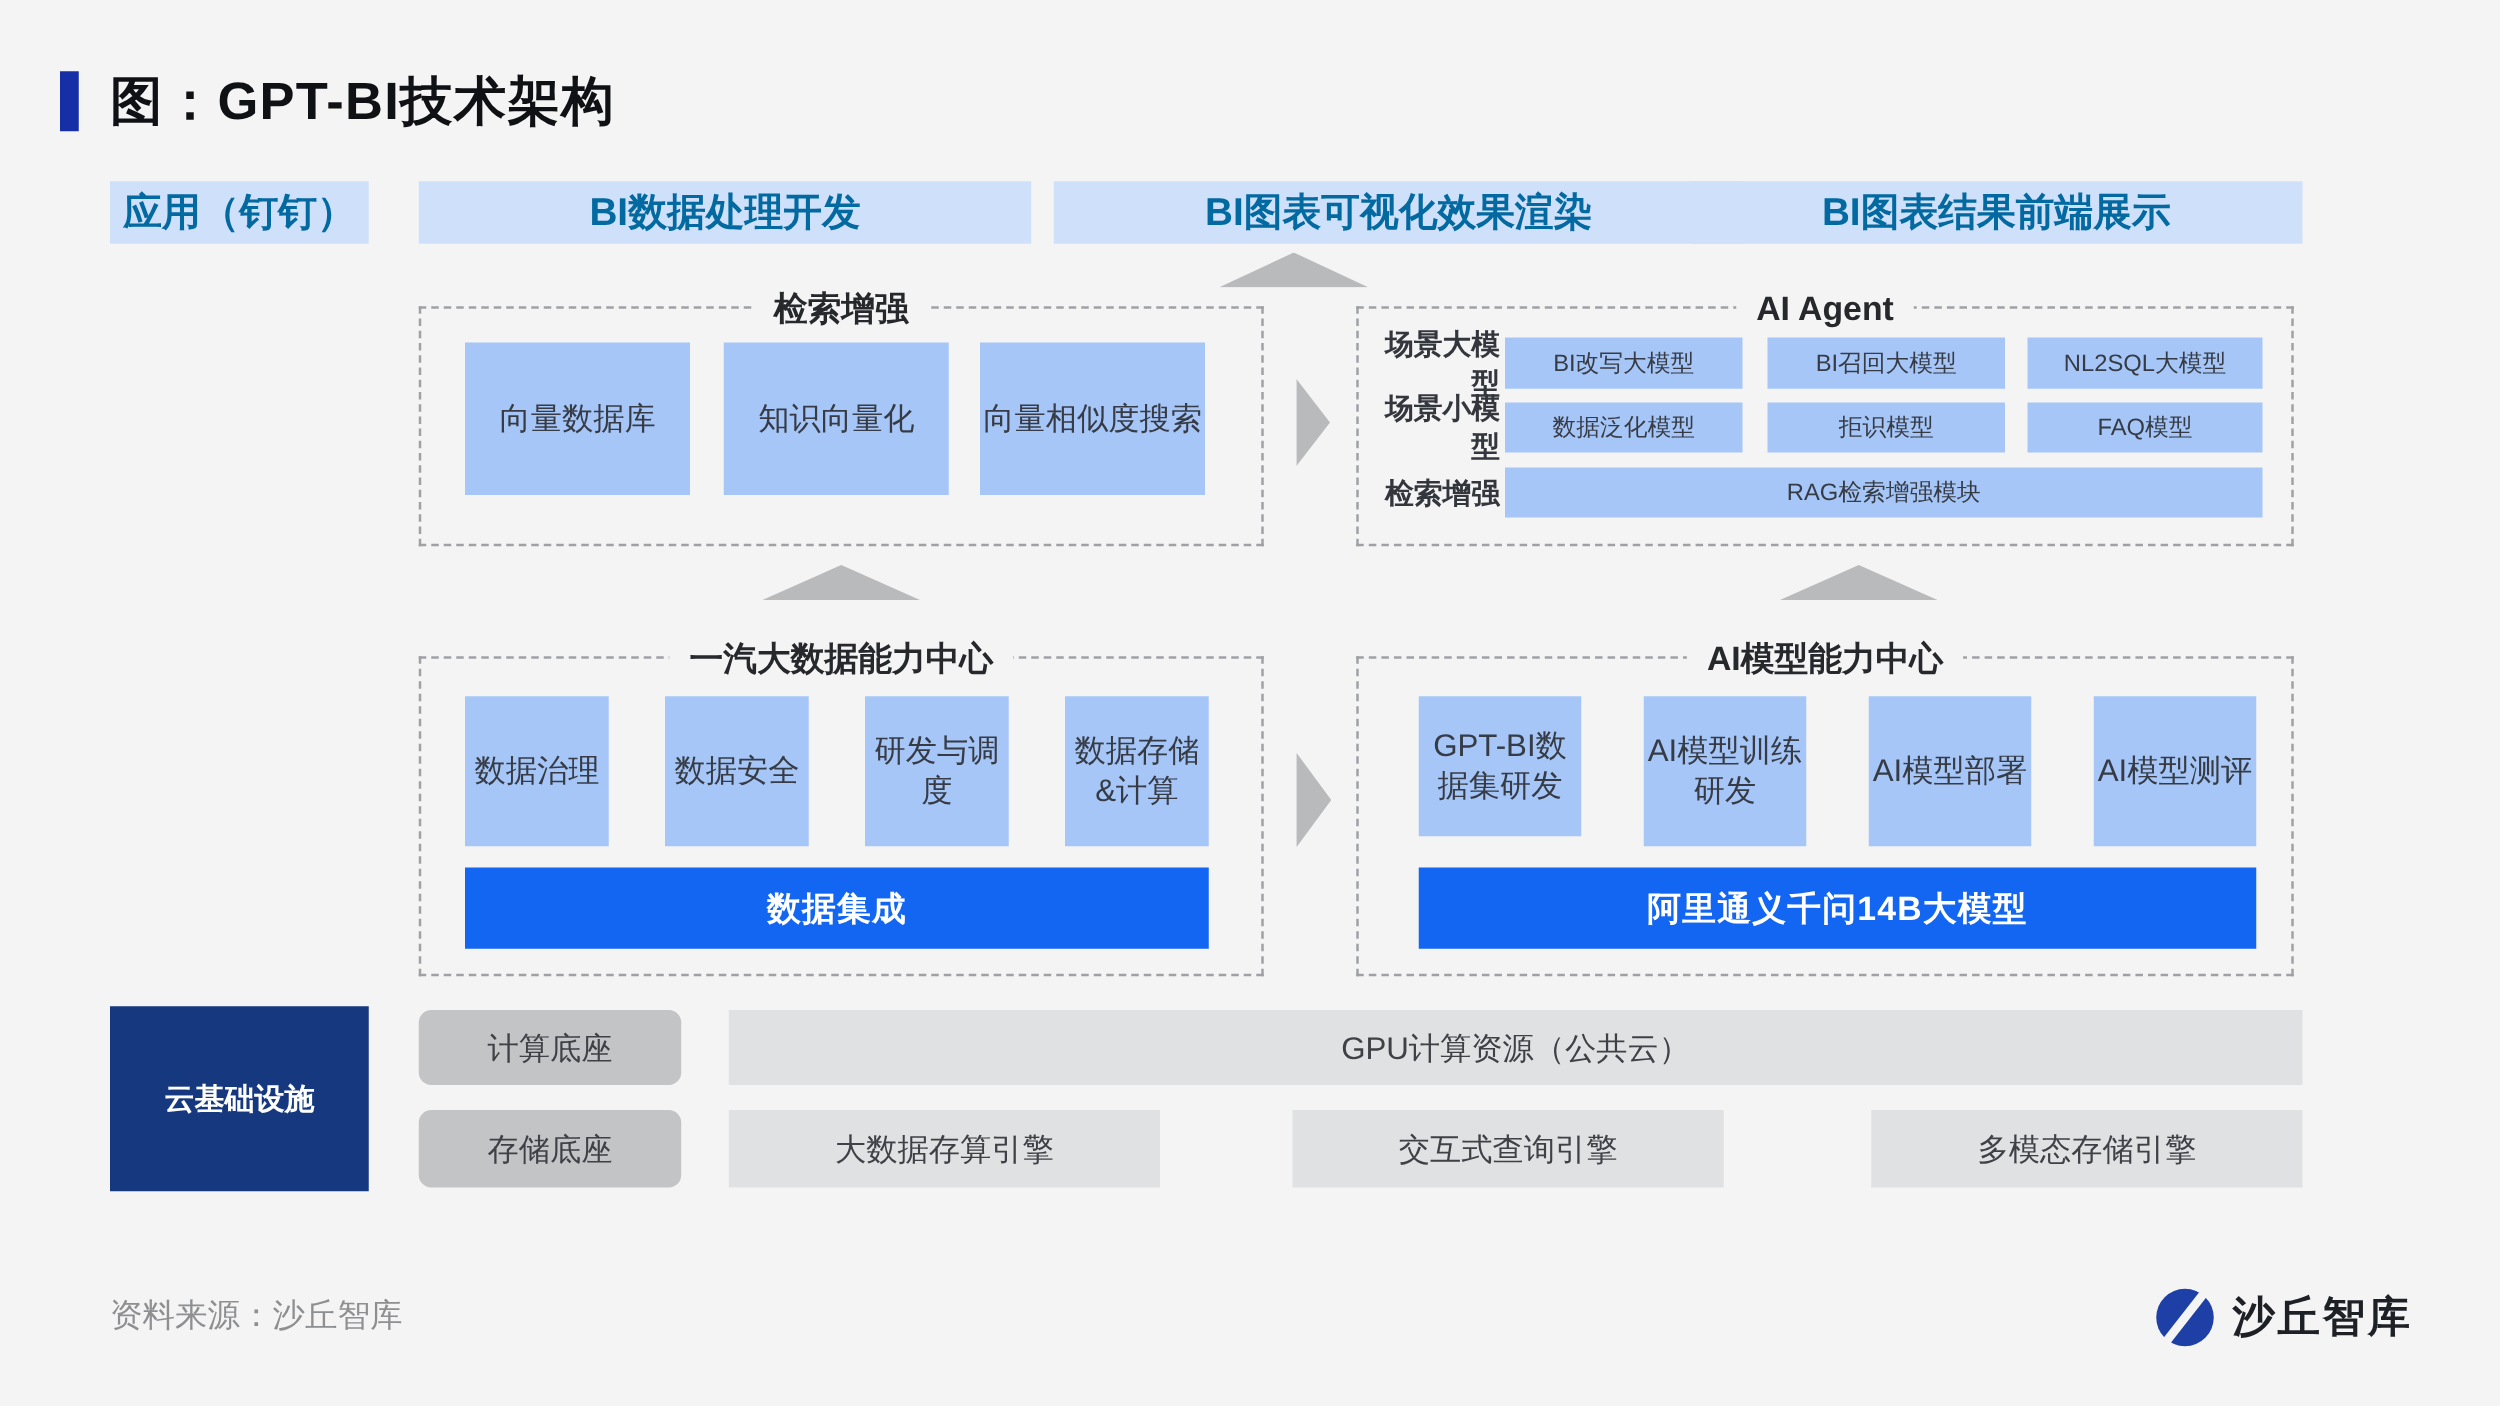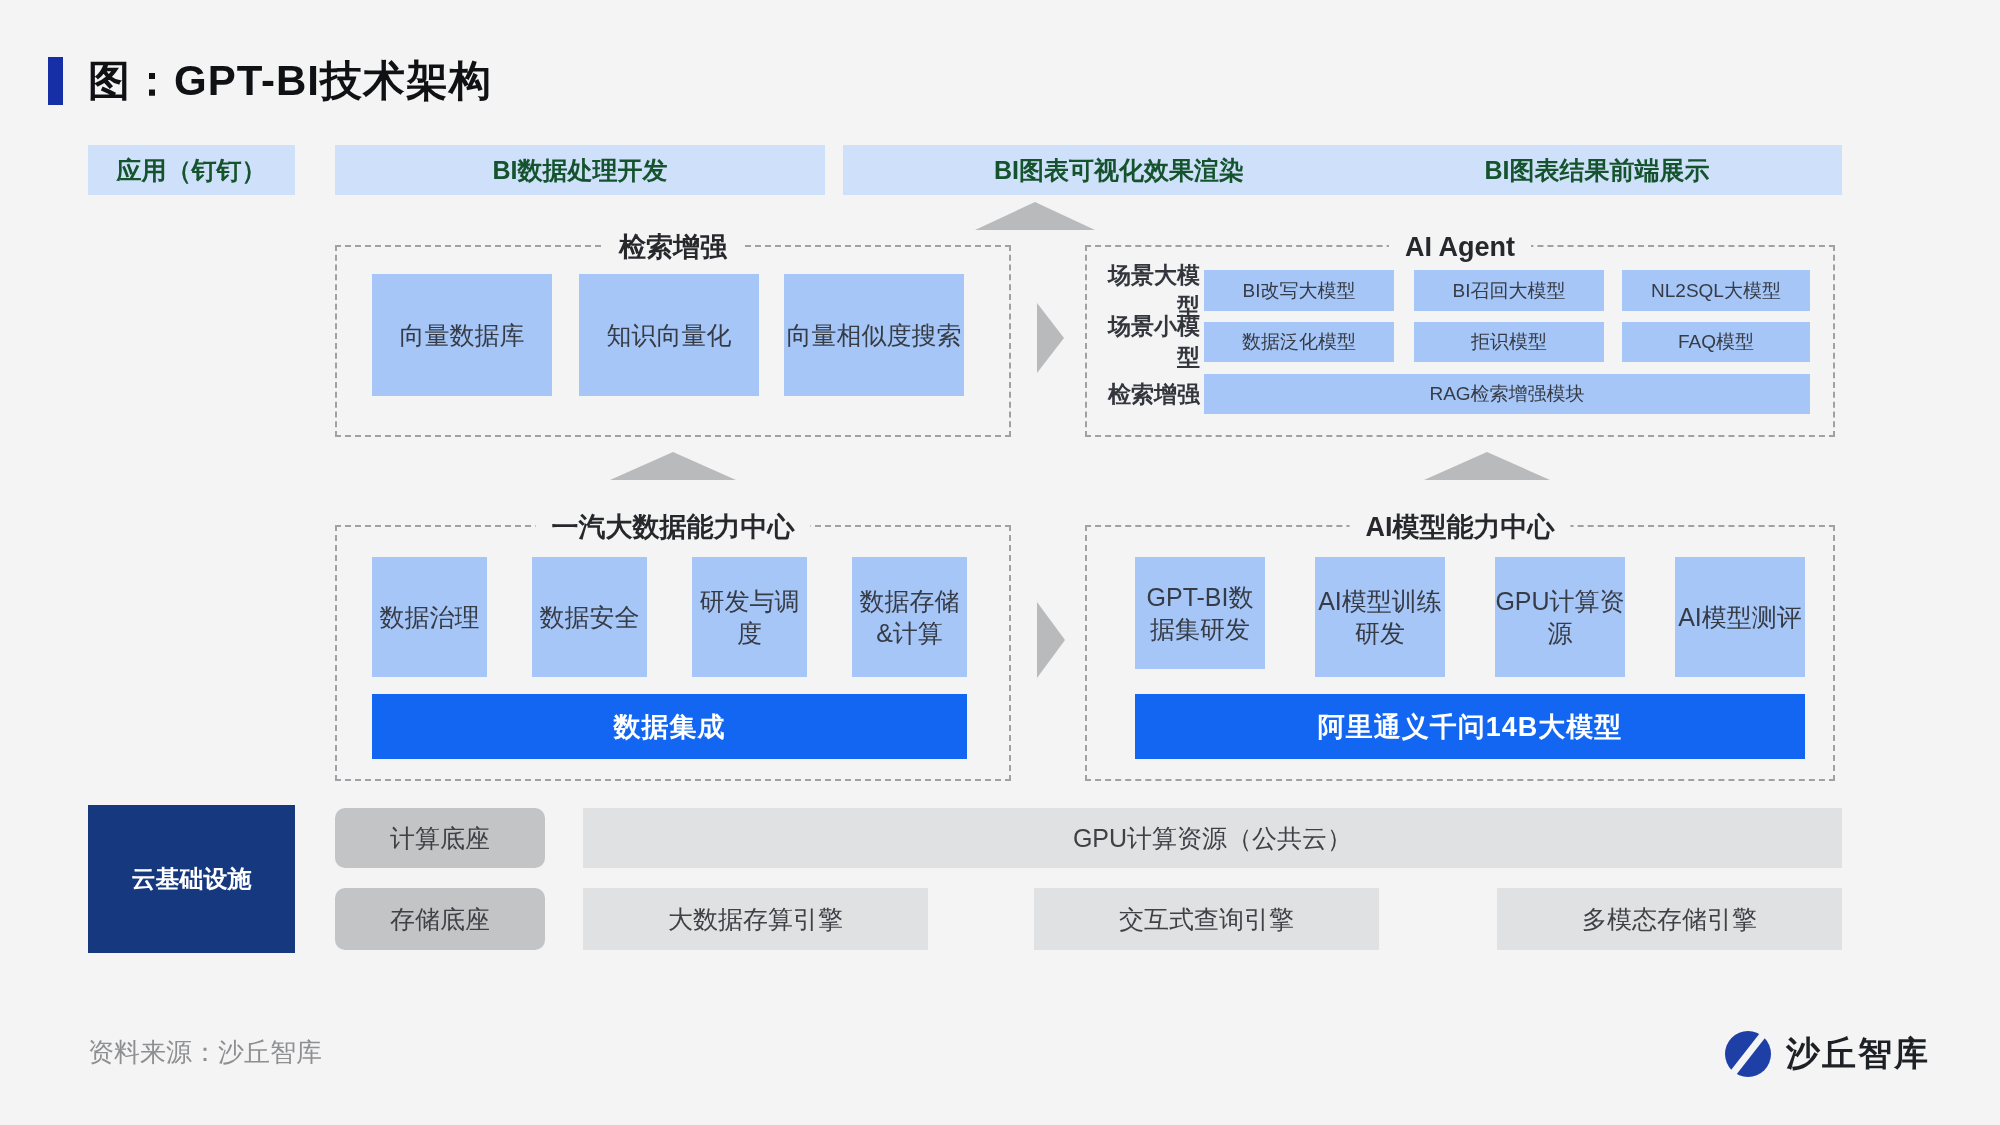--- a/index.html
+++ b/index.html
@@ -7,21 +7,21 @@
           font-family:"Liberation Sans","DejaVu Sans",sans-serif;}
   .abs{position:absolute;box-sizing:border-box;}
   .flexc{display:flex;align-items:center;justify-content:center;text-align:center;}
 
   
   .accent-bar{left:48px;top:57px;width:15px;height:48px;background:#162fa7;}
   .page-title{left:88px;top:52px;height:58px;font-size:42px;font-weight:bold;color:#101114;
               display:flex;align-items:center;letter-spacing:1px;}
 
   
-  .lane{top:145px;height:50px;background:#cfe0fa;color:#14532d;font-size:25px;font-weight:600;}
+  .lane{top:145px;height:50px;background:#cfe0fa;color:#0369a1;font-size:31px;font-weight:600;}
 
   
   .platform{left:88px;top:218px;width:207px;height:570px;background:#1266f1;color:#fff;
             font-size:28px;font-weight:bold;line-height:1.55;white-space:pre-line;}
   .cloud{left:88px;top:805px;width:207px;height:148px;background:#15387f;color:#fff;
          font-size:24px;font-weight:bold;}
 
   
   .dashed{border:2px dashed #9fa1a5;background:transparent;}
   .sec-title{position:absolute;top:-19px;left:50%;transform:translateX(-50%);
@@ -99,21 +99,21 @@
     <div class="abs flexc lb" style="left:195px;top:30px;width:115px;height:120px;">数据安全</div>
     <div class="abs flexc lb" style="left:355px;top:30px;width:115px;height:120px;">研发与调度</div>
     <div class="abs flexc lb" style="left:515px;top:30px;width:115px;height:120px;">数据存储&amp;计算</div>
     <div class="abs flexc bluebar" style="left:35px;top:167px;width:595px;height:65px;">数据集成</div>
   </div>
 
   <div class="abs dashed" style="left:1085px;top:525px;width:750px;height:256px;">
     <div class="sec-title">AI模型能力中心</div>
     <div class="abs flexc lb" style="left:48px;top:30px;width:130px;height:112px;">GPT-BI数据集研发</div>
     <div class="abs flexc lb" style="left:228px;top:30px;width:130px;height:120px;">AI模型训练研发</div>
-    <div class="abs flexc lb" style="left:408px;top:30px;width:130px;height:120px;">GPU计算资源</div>
+    <div class="abs flexc lb" style="left:408px;top:30px;width:130px;height:120px;">AI模型部署</div>
     <div class="abs flexc lb" style="left:588px;top:30px;width:130px;height:120px;">AI模型测评</div>
     <div class="abs flexc bluebar" style="left:48px;top:167px;width:670px;height:65px;">阿里通义千问14B大模型</div>
   </div>
 
   <div class="abs flexc gdark" style="left:335px;top:808px;width:210px;height:60px;">计算底座</div>
   <div class="abs flexc glight" style="left:583px;top:808px;width:1259px;height:60px;">GPU计算资源（公共云）</div>
 
   <div class="abs flexc gdark" style="left:335px;top:888px;width:210px;height:62px;">存储底座</div>
   <div class="abs flexc glight" style="left:583px;top:888px;width:345px;height:62px;">大数据存算引擎</div>
   <div class="abs flexc glight" style="left:1034px;top:888px;width:345px;height:62px;">交互式查询引擎</div>

